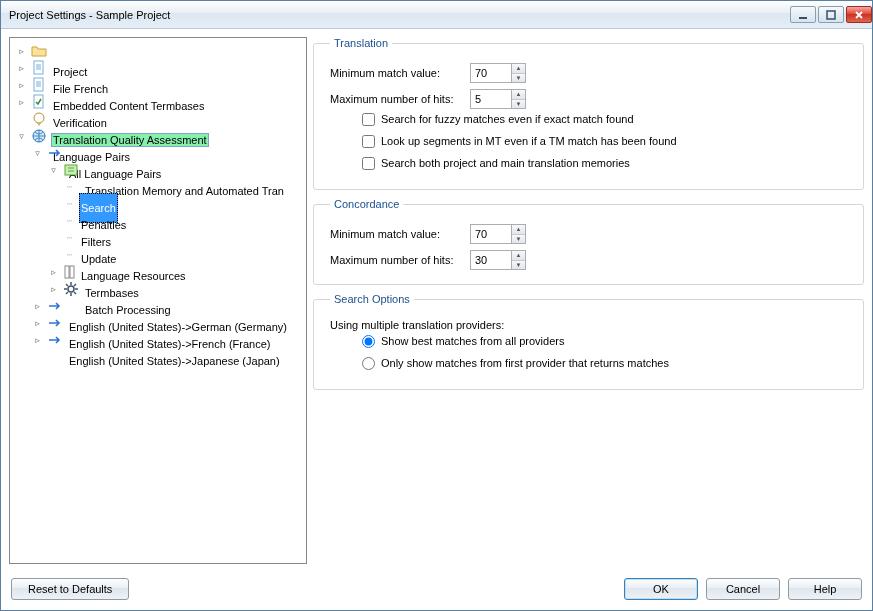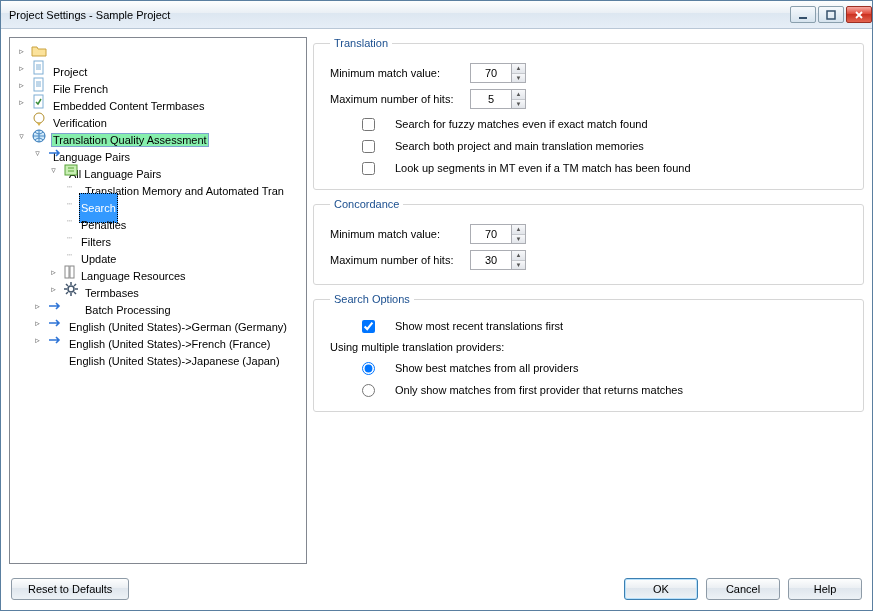--- a/index.html
+++ b/index.html
@@ -11,25 +11,25 @@
   .winbtn.close { background:linear-gradient(#f5a8a0,#e04b3c 45%,#c92f1f 46%,#e3634f); border-color:#9c2f23; }
   .winbtn svg { width:10px; height:10px; }
   .body { flex:1; display:flex; padding:8px; gap:6px; overflow:hidden; }
   .tree-pane { width:298px; border:1px solid #828790; padding:4px 0 4px 4px; overflow:auto; background:#fff; }
   .content-pane { flex:1; overflow:auto; }
   fieldset { border:1px solid #d6d6d6; border-radius:3px; margin:0 0 8px 0; padding:10px 10px 10px 16px; }
   legend { color:#1b4f8f; padding:0 4px; }
   .row { display:flex; align-items:center; height:24px; margin:2px 0; }
   .row label.fld { display:inline-block; width:140px; }
   .numbox { display:inline-flex; align-items:stretch; border:1px solid #abadb3; height:20px; background:#fff; }
-  .numbox input { width:40px; border:0; text-align:center; padding:0 4px; font:inherit; outline:none; }
+  .numbox input { width:40px; border:0; text-align:left; padding:0 4px; font:inherit; outline:none; }
   .spinners { width:14px; display:flex; flex-direction:column; border-left:1px solid #abadb3; }
   .sp { flex:1; display:flex; align-items:center; justify-content:center; background:linear-gradient(#f7f8fa,#e2e5ea); border-bottom:1px solid #c5c8cd; font-size:6px; line-height:1; color:#555; }
   .sp:last-child{ border-bottom:0; }
-  .chk, .rdo { display:flex; align-items:center; gap:20px; height:22px;padding-left:32px; }
+  .chk, .rdo { display:flex; gap:6px; height:22px;padding-left:32px; }
   .chk input, .rdo input { margin:0; width:13px; height:13px; }
   .subhdr { margin:4px 0 4px 0; }
   .footer { display:flex; align-items:flex-start; padding:6px 10px 10px 10px; gap:8px; }
   .footer .spacer { flex:1; }
   button.btn { height:22px; padding:0 16px; border:1px solid #8e9ba7; border-radius:3px; background:linear-gradient(#fdfefe,#ebeff3 45%,#dfe6ed 46%,#edf2f6); font:inherit; }
   button.btn.primary { border-color:#3c7fb1; box-shadow:0 0 0 1px #b6e0fb inset; }
   
   .tree ul { list-style:none; margin:0; padding:0 0 0 16px; }
   .tree > ul { padding-left:0; }
   .tree li { position:relative; }
@@ -290,25 +290,25 @@
                 <span class="sp">▼</span>
               </span>
           </span>
         </div>
         <label class="chk">
             <input type="checkbox" style="">
             <span>Search for fuzzy matches even if exact match found</span>
           </label>
         <label class="chk">
             <input type="checkbox" style="">
-            <span>Search both project and main translation memories</span>
+            <span>Look up segments in MT even if a TM match has been found</span>
           </label>
         <label class="chk">
             <input type="checkbox" style="">
-            <span>Look up segments in MT even if a TM match has been found</span>
+            <span>Search both project and main translation memories</span>
           </label>
       </fieldset>
 
       <fieldset>
         <legend>Concordance</legend>
         <div class="row">
           <label class="fld">Minimum match value:</label>
           <span class="numbox">
             <input value="70" style="">
             <span class="spinners">
@@ -324,24 +324,20 @@
             <span class="spinners">
                 <span class="sp">▲</span>
                 <span class="sp">▼</span>
               </span>
           </span>
         </div>
       </fieldset>
 
       <fieldset>
         <legend>Search Options</legend>
-        <label class="chk">
-            <input type="checkbox" checked="" style="">
-            <span>Show most recent translations first</span>
-          </label>
         <div class="subhdr">Using multiple translation providers:</div>
         <label class="rdo">
             <input type="radio" name="prov" checked="" style="">
             <span>Show best matches from all providers</span>
           </label>
         <label class="rdo">
             <input type="radio" name="prov" style="">
             <span>Only show matches from first provider that returns matches</span>
           </label>
       </fieldset>

